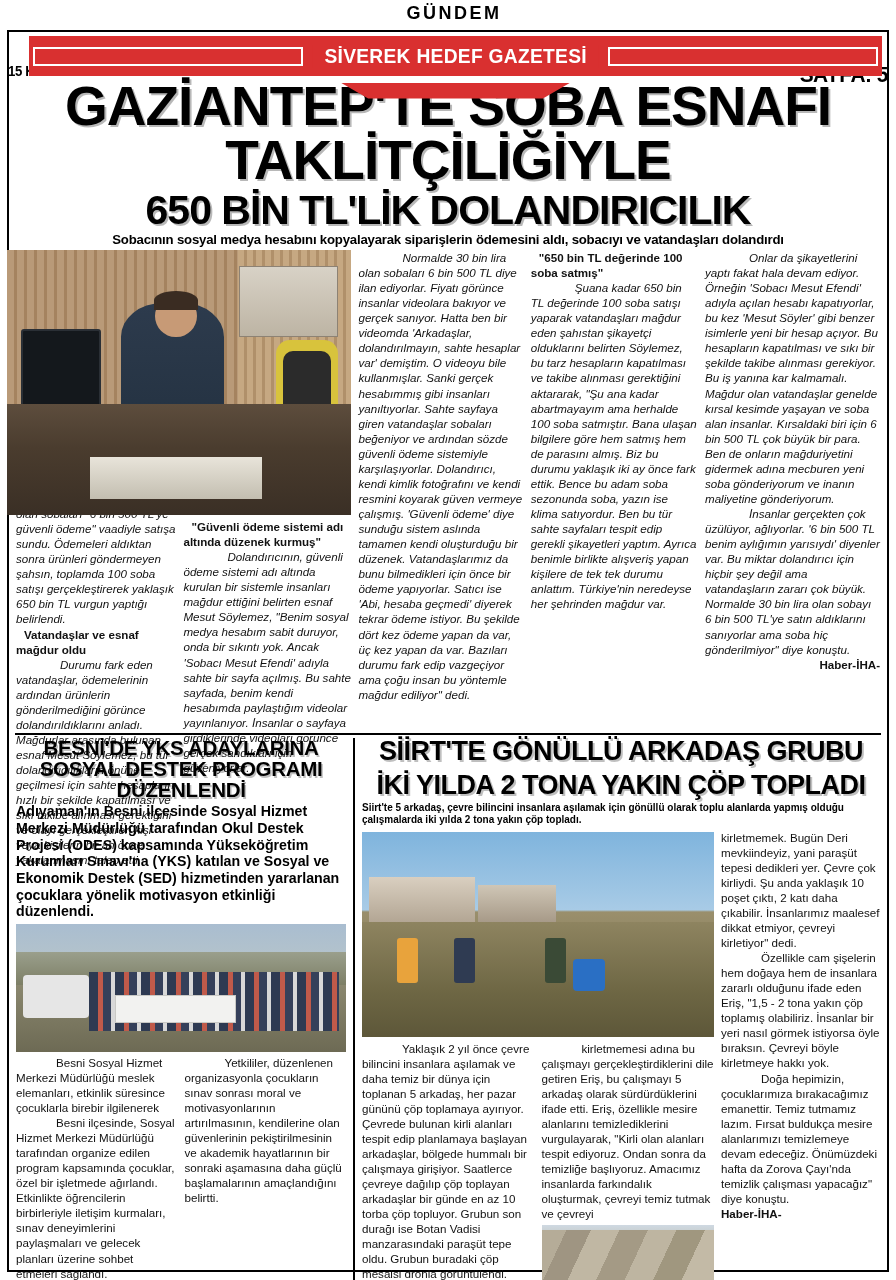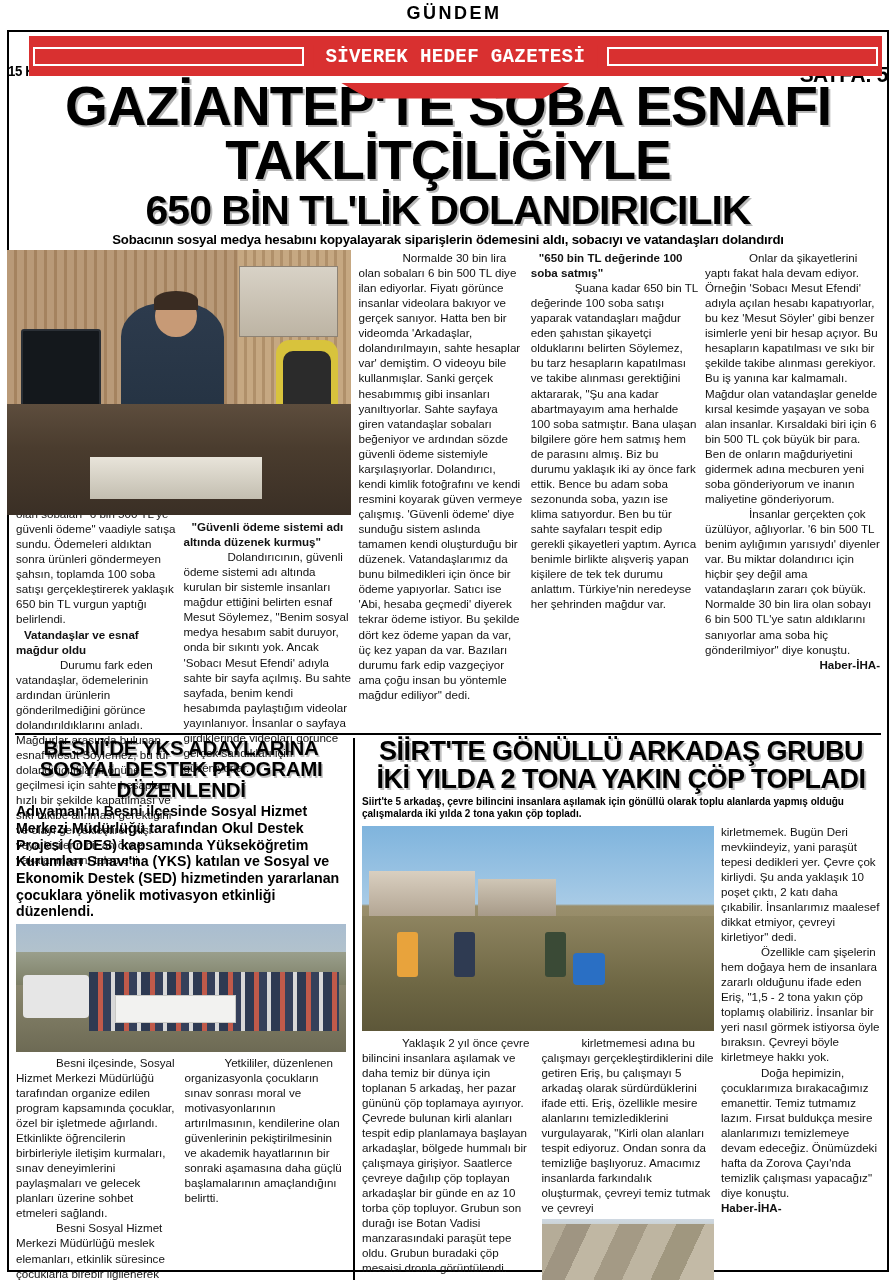--- a/index.html
+++ b/index.html
@@ -29,21 +29,21 @@
   }
 
   .frame{
     position:absolute;left:7px;right:7px;top:30px;bottom:8px;
     border:2px solid #000;box-sizing:border-box;
   }
 
   
   .masthead{
     position:relative;height:40px;margin:4px 5px 0 20px;background:#d93030;
-    display:flex;align-items:center;font-family:Liberation Mono, monospace;
+    display:flex;align-items:center;
   }
   .masthead .sidebox{
     flex:1;height:19px;border:2px solid #ffffff;box-sizing:border-box;margin:0 4px;
   }
   .masthead .ribbon{
     position:relative;background:#d93030;color:#fff;font-weight:bold;
     font-size:20px;letter-spacing:.3px;padding:0 12px;white-space:nowrap;
     z-index:3;transform:scaleX(.96);
     text-shadow:0 0 1px #d93030;
   }
@@ -73,21 +73,21 @@
     color:#000;letter-spacing:-.2px;
   }
 
   
   .story1{
     display:flex;gap:7px;padding:0 7px;box-sizing:border-box;
     height:480px;
   }
   .col{font-size:11.6px;line-height:1.30;color:#111;text-align:left;}
   .col p{margin:0;}
-  .col p.ind{text-indent:44px;}
+  .col p.ind{text-indent:44px;font-style:italic;}
   .col p.b{font-weight:bold;text-indent:8px;}
   .col .photo-float{
     width:344px;height:265px;float:right;margin:0 0 4px 6px;
   }
   .c1{width:165px;}
   .c2{width:168px;}
   .c3{width:170px;}
   .c4{width:172px;}
   .c5{width:180px;}
 
@@ -160,21 +160,21 @@
 
   .sub-headline{
     text-align:center;font-weight:bold;color:#000;line-height:1.0;
   }
   .bleft .sub-headline .sl1{display:block;font-size:20.5px;letter-spacing:-.3px;
     text-shadow:1.5px 1.5px 0 rgba(0,0,0,.25);}
   .bleft .sub-headline .sl2{display:block;font-size:20.5px;letter-spacing:-.3px;margin-top:1px;
     text-shadow:1.5px 1.5px 0 rgba(0,0,0,.25);}
   .bright .sub-headline .sl1{display:block;font-size:27px;letter-spacing:-.5px;
     text-shadow:2px 2px 0 rgba(0,0,0,.25);}
-  .bright .sub-headline .sl2{display:block;font-size:27px;letter-spacing:-.5px;margin-top:1px;
+  .bright .sub-headline .sl2{display:block;font-size:27px;letter-spacing:-.5px;margin-top:7px;
     text-shadow:2px 2px 0 rgba(0,0,0,.25);}
 
   .lead{font-weight:bold;font-size:14.2px;line-height:1.17;margin:3px 0 4px 0;color:#000;}
   .lead-s{font-weight:bold;font-size:10px;line-height:1.18;margin:3px 0 4px 0;color:#000;}
 
   .bcols{display:flex;gap:7px;font-size:11.6px;line-height:1.30;color:#111;}
   .bcols .bc{flex:1;}
   .bcols p{margin:0;}
   .bcols p.ind{text-indent:40px;}
 
@@ -328,22 +328,22 @@
 
         <div class="grp photo-grp-left">
           <div class="mount"></div>
           <div class="van"></div>
           <div class="ppl"></div>
           <div class="banner"></div>
         </div>
 
         <div class="bcols">
           <div class="bc">
+            <p class="ind">Besni Sosyal Hizmet Merkezi Müdürlüğü meslek elemanları, etkinlik süresince çocuklarla birebir ilgilenerek</p>
             <p class="ind">Besni ilçesinde, Sosyal Hizmet Merkezi Müdürlüğü tarafından organize edilen program kapsamında çocuklar, özel bir işletmede ağırlandı. Etkinlikte öğrencilerin birbirleriyle iletişim kurmaları, sınav deneyimlerini paylaşmaları ve gelecek planları üzerine sohbet etmeleri sağlandı.</p>
-            <p class="ind">Besni Sosyal Hizmet Merkezi Müdürlüğü meslek elemanları, etkinlik süresince çocuklarla birebir ilgilenerek</p>
           </div>
           <div class="bc">
             <p class="ind">Yetkililer, düzenlenen organizasyonla çocukların sınav sonrası moral ve motivasyonlarının artırılmasının, kendilerine olan güvenlerinin pekiştirilmesinin ve akademik hayatlarının bir sonraki aşamasına daha güçlü başlamalarının amaçlandığını belirtti.</p>
           </div>
         </div>
       </div>
 
       <div class="vrule"></div>
 
       <div class="bright">

